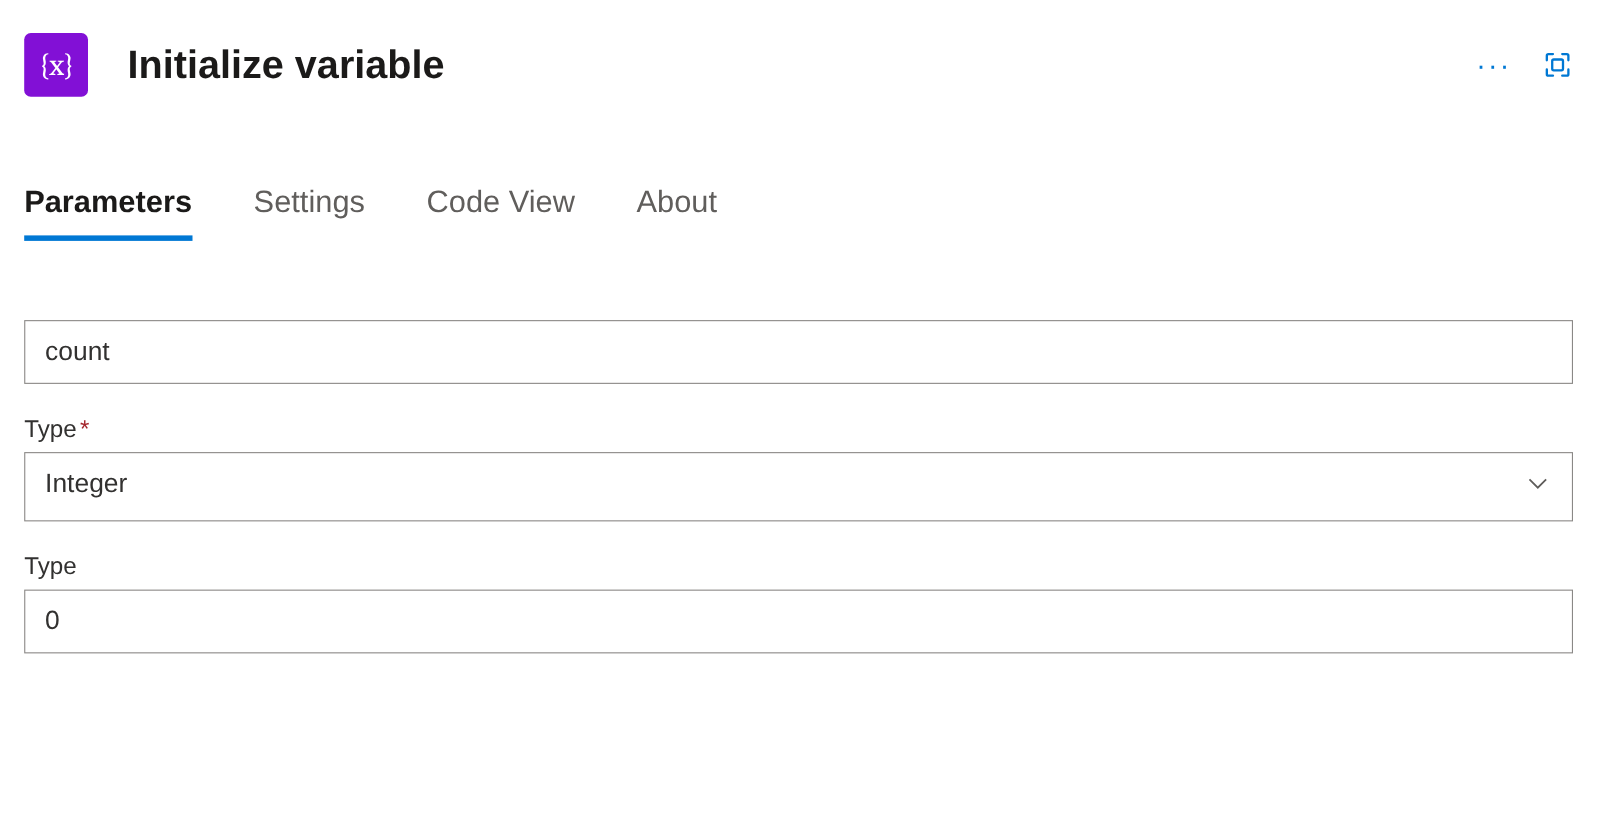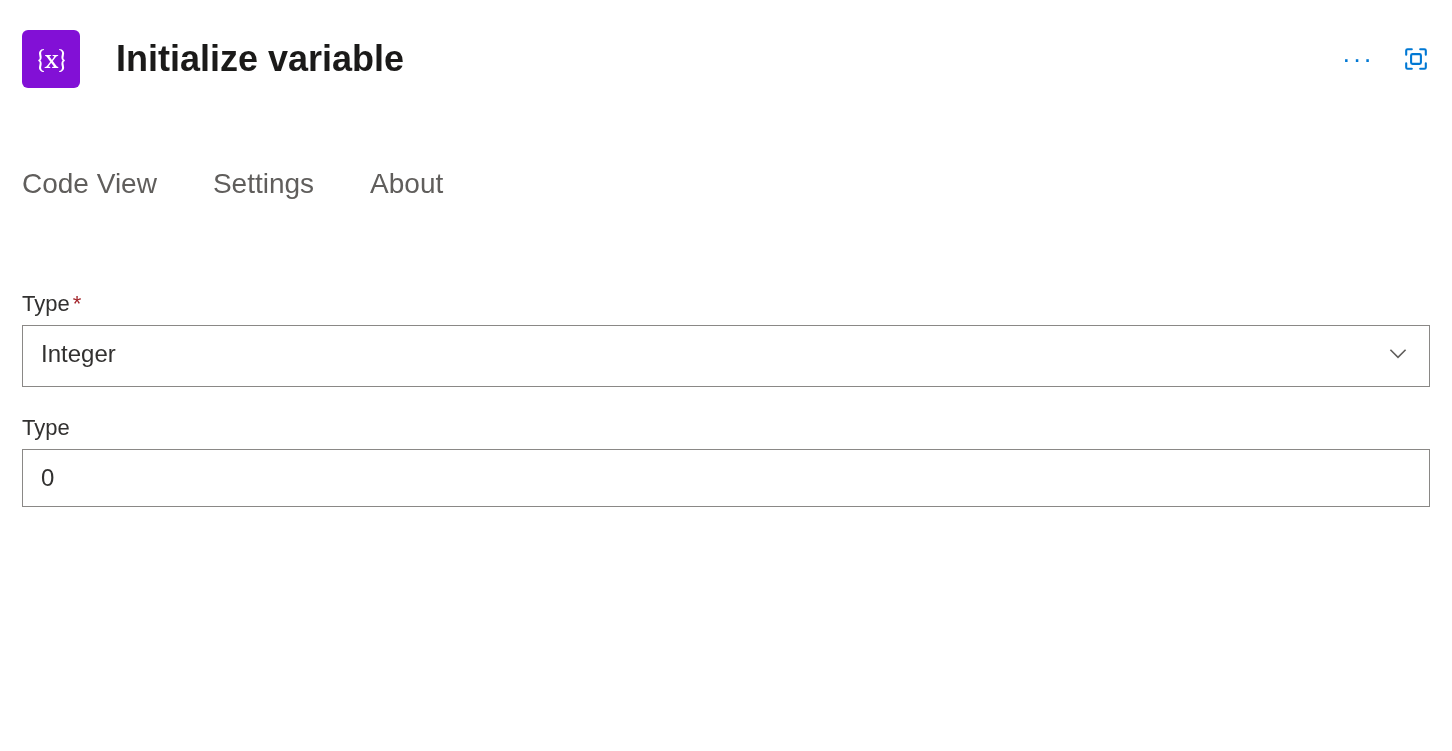--- a/index.html
+++ b/index.html
@@ -130,26 +130,28 @@
         <path d="M26 6 H32 a2 2 0 0 1 2 2 V14"></path>
         <path d="M34 26 V32 a2 2 0 0 1 -2 2 H26"></path>
         <path d="M14 34 H8 a2 2 0 0 1 -2 -2 V26"></path>
         <rect x="13" y="13" width="14" height="14" rx="2"></rect>
       </svg>
     </span>
   </div>
 </div>
 
 <div class="tabs">
+  <div class="tab active">Parameters</div>
+  <div class="tab">Settings</div>
   <div class="tab">Code View</div>
-  <div class="tab">Settings</div>
   <div class="tab">About</div>
 </div>
 
 <div class="form-group">
+  <input type="text" class="text-input" value="count" style="">
 </div>
 
 <div class="form-group">
   <label class="form-label">
     <span>Type</span><span class="required">*</span>
   </label>
   <div class="select-wrap">
     <span>Integer</span>
     <span class="chevron">
       <svg width="26" height="26" viewBox="0 0 24 24" fill="none" stroke="currentColor" stroke-width="1.5">

